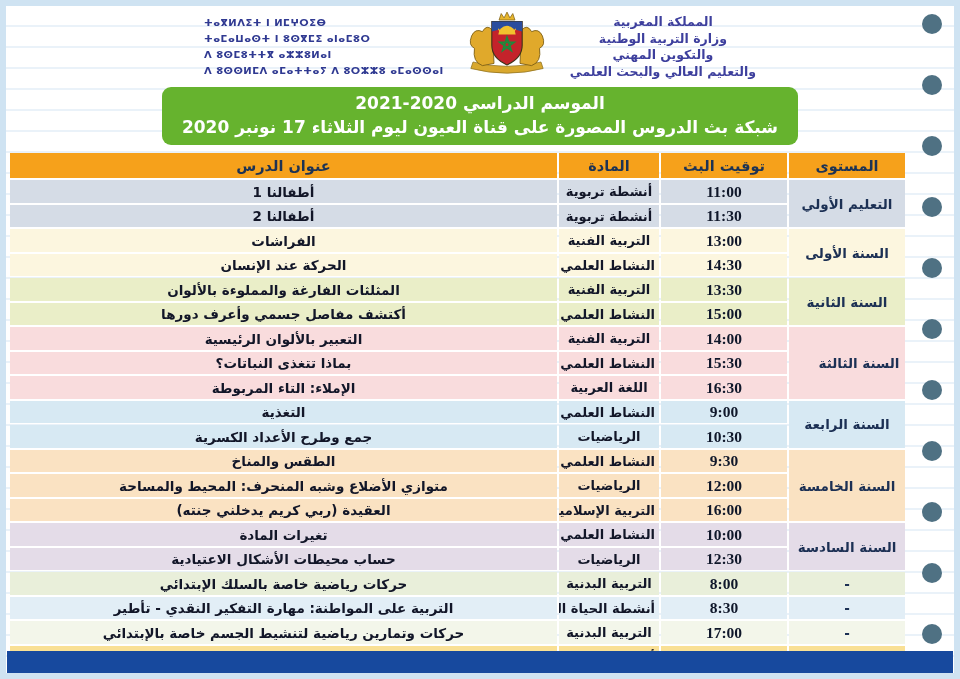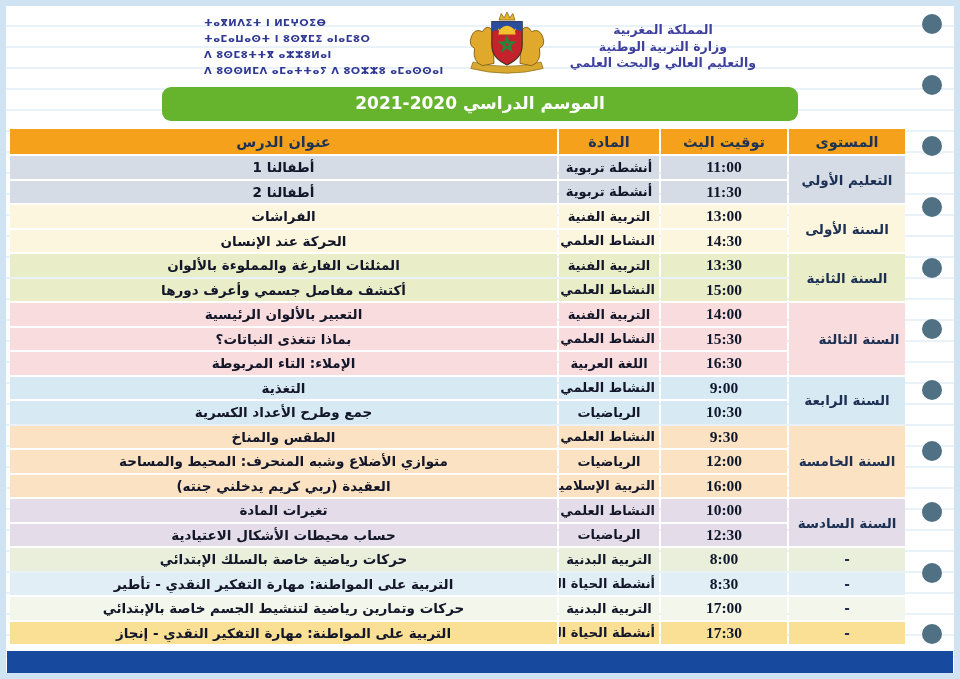--- a/index.html
+++ b/index.html
@@ -89,26 +89,28 @@
           <line x1="65" y1="30" x2="65" y2="23"></line>
             <line x1="57" y1="31" x2="53" y2="25"></line>
           <line x1="73" y1="31" x2="77" y2="25"></line>
         </g>
         <path d="M65 37 L70.9 55.2 L55.4 43.9 H74.6 L59.1 55.2 Z" fill="none" stroke="#1d8a3c" stroke-width="2.4"></path>
       </svg>
     </div>
     <div class="arabic-min">
       <div>المملكة المغربية</div>
       <div>وزارة التربية الوطنية</div>
+      <div>والتكوين المهني</div>
       <div>والتعليم العالي والبحث العلمي</div>
     </div>
   </header>
 
   <div class="banner" style="background: rgb(102, 179, 46);">
     <div>الموسم الدراسي 2020-2021</div>
+    <div>شبكة بث الدروس المصورة على قناة العيون ليوم الثلاثاء 17 نونبر 2020</div>
   </div>
 
   <table class="schedule">
     <colgroup>
       <col style="width:116px">
         <col style="width:126px">
         <col style="width:100px">
         <col>
     </colgroup>
     <thead>

